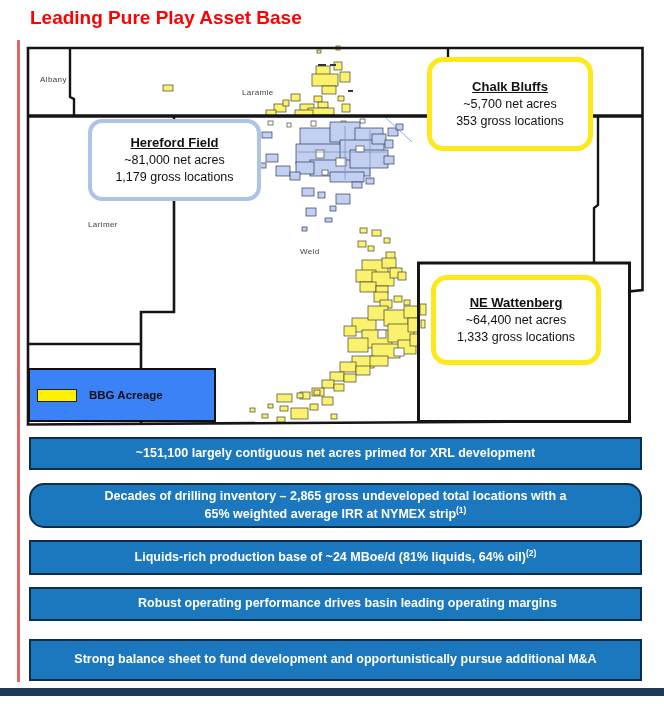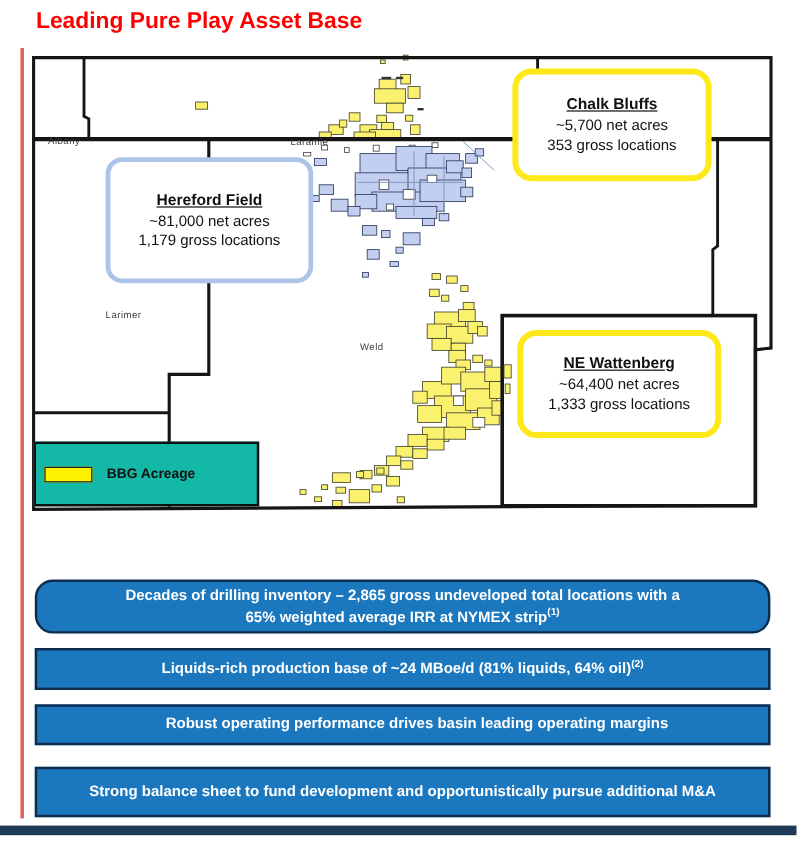--- a/index.html
+++ b/index.html
@@ -10,32 +10,32 @@
   #redrule{position:absolute;left:17px;top:40px;width:3px;height:642px;background:#e06666;}
   
   #mapsvg{position:absolute;left:0;top:0;}
   .line{stroke:#151515;fill:none;}
   .gy rect{fill:#faf26e;stroke:#43432f;stroke-width:.7;}
   .gb rect{fill:#c2cff0;stroke:#2a3a5c;stroke-width:.7;}
   .gw rect{fill:#ffffff;stroke:#444;stroke-width:.7;}
   .gd rect{fill:#333;stroke:none;}
   .grid{stroke:#7f93bf;stroke-width:.8;fill:none;}
   
-  .clab{position:absolute;font-size:8px;color:#3c3c3c;letter-spacing:.4px;margin-top:38px;}
+  .clab{position:absolute;font-size:8px;color:#3c3c3c;letter-spacing:.4px;}
   
   .callout{position:absolute;background:#fff;display:flex;flex-direction:column;
            justify-content:center;align-items:center;color:#111;
            box-sizing:border-box;}
   .callout .ct{font-weight:bold;text-decoration:underline;font-size:13px;margin-bottom:2px;}
   .callout .cl{font-size:12.5px;line-height:1.3;}
   #co-chalk{left:427px;top:57px;width:166px;height:94px;border:5px solid #ffe81a;border-radius:16px;}
-  #co-hereford{left:88px;top:131px;width:173px;height:105px;border:4px solid #aec3e8;border-radius:14px;}
+  #co-hereford{left:88px;top:119px;width:173px;height:82px;border:4px solid #aec3e8;border-radius:14px;}
   #co-watt{left:431px;top:275px;width:170px;height:90px;border:5px solid #ffe81a;border-radius:16px;}
   
-  #legend{position:absolute;left:28px;top:368px;width:188px;height:54px;background:#14b8a6;
+  #legend{position:absolute;left:28px;top:368px;width:188px;height:54px;background:#3b82f6;
           border:2px solid #111;box-sizing:border-box;display:flex;flex-direction:column;
           justify-content:space-evenly;padding-left:7px;}
   .lrow{display:flex;align-items:center;gap:12px;}
   .sw{width:40px;height:13px;border:1.5px solid #222;box-sizing:border-box;}
   .sw-bbg{background:#fff200;}
   .sw-fc{background:#c3d0ee;}
   .llab{font-size:11.5px;font-weight:bold;color:#111;}
   
   .banner{position:absolute;left:29px;width:613px;background:#1b77be;border:2px solid #0c2d4d;
           box-sizing:border-box;color:#fff;font-weight:bold;font-size:12.5px;display:flex;
@@ -201,21 +201,21 @@
     <rect x="418.5" y="263" width="211" height="158.5" fill="#ffffff" stroke="#151515" stroke-width="3"></rect>
     <g class="gy">
       <rect x="420" y="304" width="6" height="11"></rect>
         <rect x="421" y="320" width="4" height="8"></rect>
     </g>
 
     <path class="line" stroke-width="2.6" d="M28,48 H642.5 V290 L629.5,291.5 V421 L28,424.5 Z"></path>
   </svg>
 
   <div class="clab" style="left:40px;top:75px;">Albany</div>
-  <div class="clab" style="left:242px;top:76px;">Laramie</div>
+  <div class="clab" style="left:242px;top:88px;">Laramie</div>
   <div class="clab" style="left:88px;top:220px;">Larimer</div>
   <div class="clab" style="left:300px;top:247px;">Weld</div>
 
   <div class="callout" id="co-chalk">
     <div class="ct">Chalk Bluffs</div>
     <div class="cl">~5,700 net acres</div>
     <div class="cl">353 gross locations</div>
   </div>
   <div class="callout" id="co-hereford">
     <div class="ct">Hereford Field</div>
@@ -228,20 +228,23 @@
     <div class="cl">1,333 gross locations</div>
   </div>
 
   <div id="legend">
     <div class="lrow">
       <span class="sw sw-bbg"></span>
       <span class="llab">BBG Acreage</span>
     </div>
   </div>
 
+  <div class="banner" id="b1">
+    <div><span>~151,100 largely contiguous net acres primed for XRL development</span></div>
+  </div>
   <div class="banner" id="b2">
     <div><span>Decades of drilling inventory – 2,865 gross undeveloped total locations with a</span></div>
     <div><span>65% weighted average IRR at NYMEX strip</span><sup>(1)</sup></div>
   </div>
   <div class="banner" id="b3">
     <div><span>Liquids-rich production base of ~24 MBoe/d (81% liquids, 64% oil)</span><sup>(2)</sup></div>
   </div>
   <div class="banner" id="b4">
     <div><span>Robust operating performance drives basin leading operating margins</span></div>
   </div>

